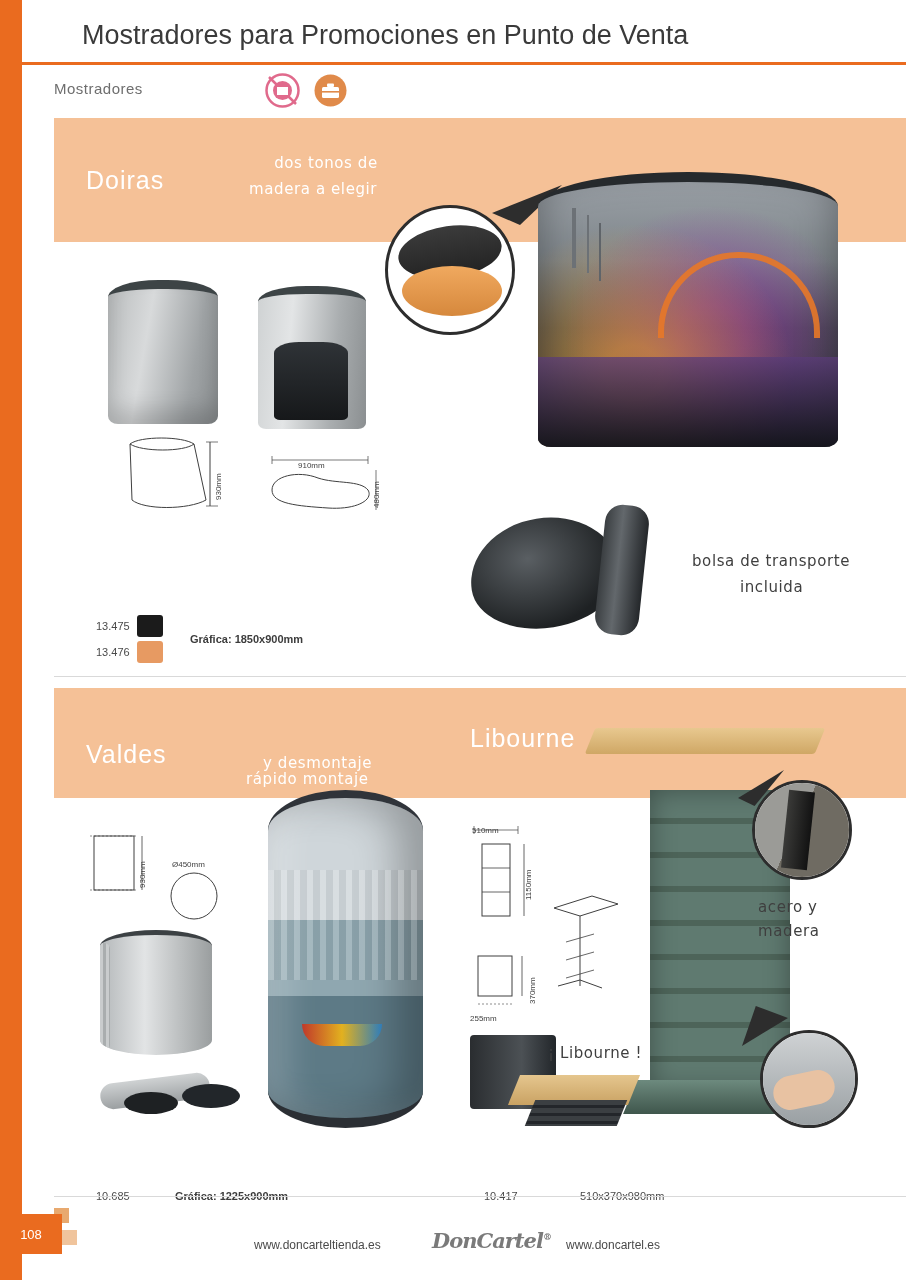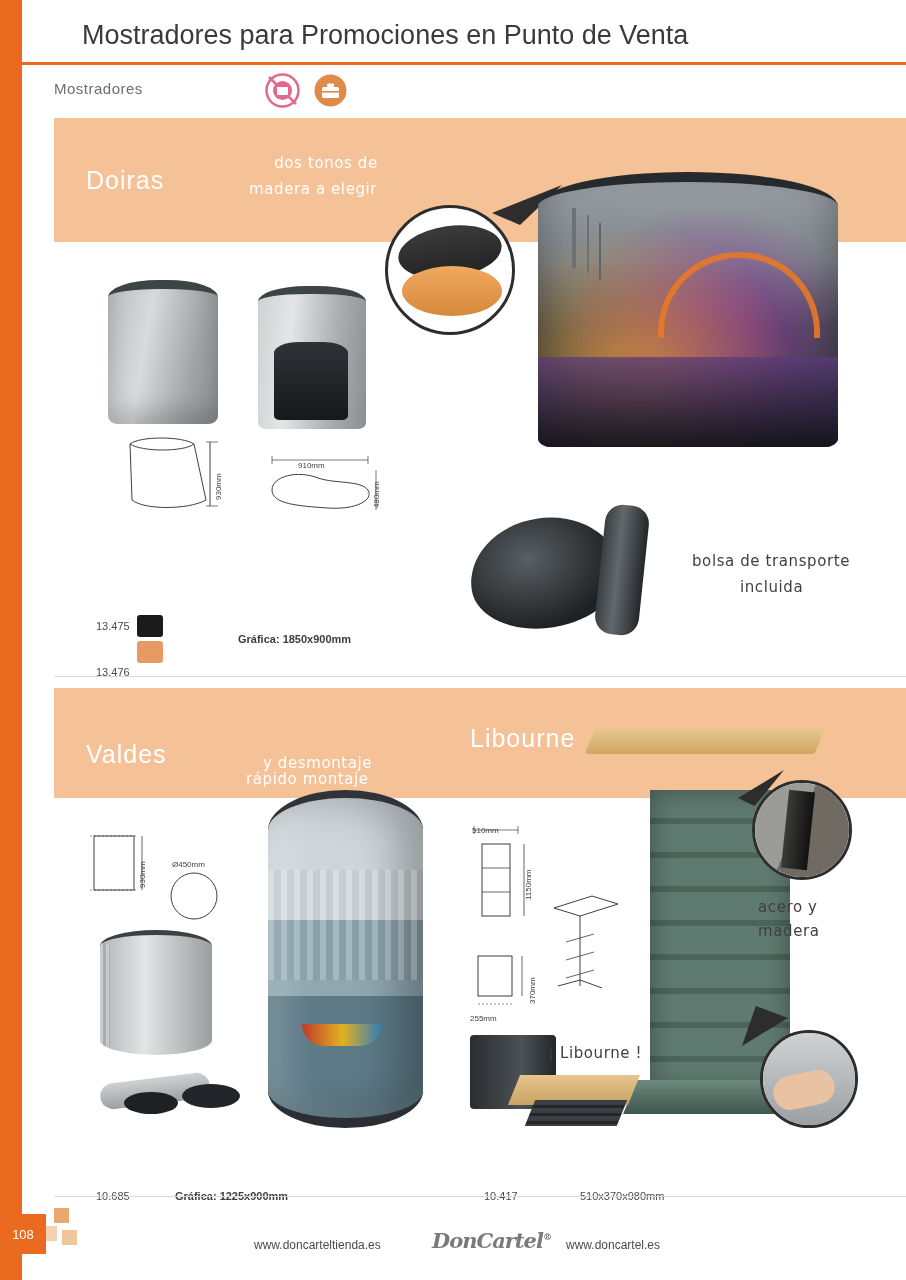--- a/index.html
+++ b/index.html
@@ -277,21 +277,21 @@
   }
   .graf-light{
     position:absolute;font-size:11px;color:#4a4a4a;
   }
 
   
   .footer-rule{
     position:absolute;left:54px;top:1196px;width:852px;height:1px;background:#d9d9d9;
   }
   .page-num{
-    position:absolute;left:0;top:1214px;width:46px;height:40px;
+    position:absolute;left:0;top:1214px;width:62px;height:40px;
     background:#ea6b1f;color:#fff;font-size:13px;
     display:flex;align-items:center;justify-content:center;
   }
   .squares{position:absolute;left:42px;top:1208px;width:46px;height:42px;}
   .sq{position:absolute;width:15px;height:15px;}
   .url{
     position:absolute;font-size:12px;color:#4a4a4a;
   }
   .logo{
     position:absolute;left:432px;top:1228px;
@@ -369,23 +369,23 @@
   <div class="dimtxt" style="left:298px;top:461px;">910mm</div>
   <div class="dimtxt vert" style="left:372px;top:508px;">480mm</div>
 
   <div class="bag-oval"></div>
   <div class="bag-tube"></div>
   <div class="hand-dark" style="left:692px;top:550px;width:180px;">bolsa de transporte</div>
   <div class="hand-dark" style="left:740px;top:576px;width:160px;">incluida</div>
 
   <div class="code" style="left:96px;top:620px;">13.475</div>
   <div class="swatch" style="left:137px;top:615px;background:#1b1b1b;"></div>
-  <div class="code" style="left:96px;top:646px;margin-top:20px;">13.476</div>
+  <div class="code" style="left:96px;top:646px;">13.476</div>
   <div class="swatch" style="left:137px;top:641px;background:#e79a62;"></div>
-  <div class="graf" style="left:190px;top:633px;margin-left:48px;">Gráfica: 1850x900mm</div>
+  <div class="graf" style="left:190px;top:633px;">Gráfica: 1850x900mm</div>
 
   <div class="divider" style="top:676px;"></div>
 
   <div class="band band-valdes"></div>
   <div class="prod-name" style="left:86px;top:740px;">Valdes</div>
   <div class="hand" style="left:246px;top:728px;width:180px;margin-top:40px;">rápido montaje</div>
   <div class="hand" style="left:263px;top:752px;width:180px;">y desmontaje</div>
   <div class="prod-name" style="left:470px;top:724px;">Libourne</div>
 
   <svg class="ld" style="left:84px;top:828px;" width="70" height="70">

